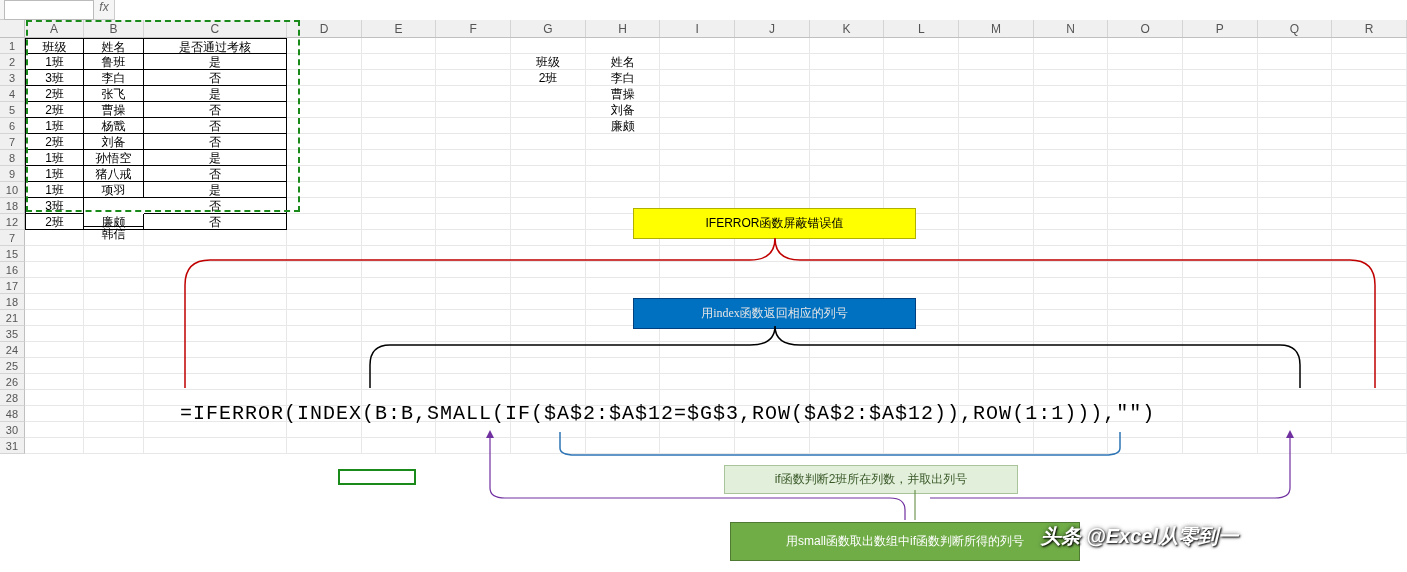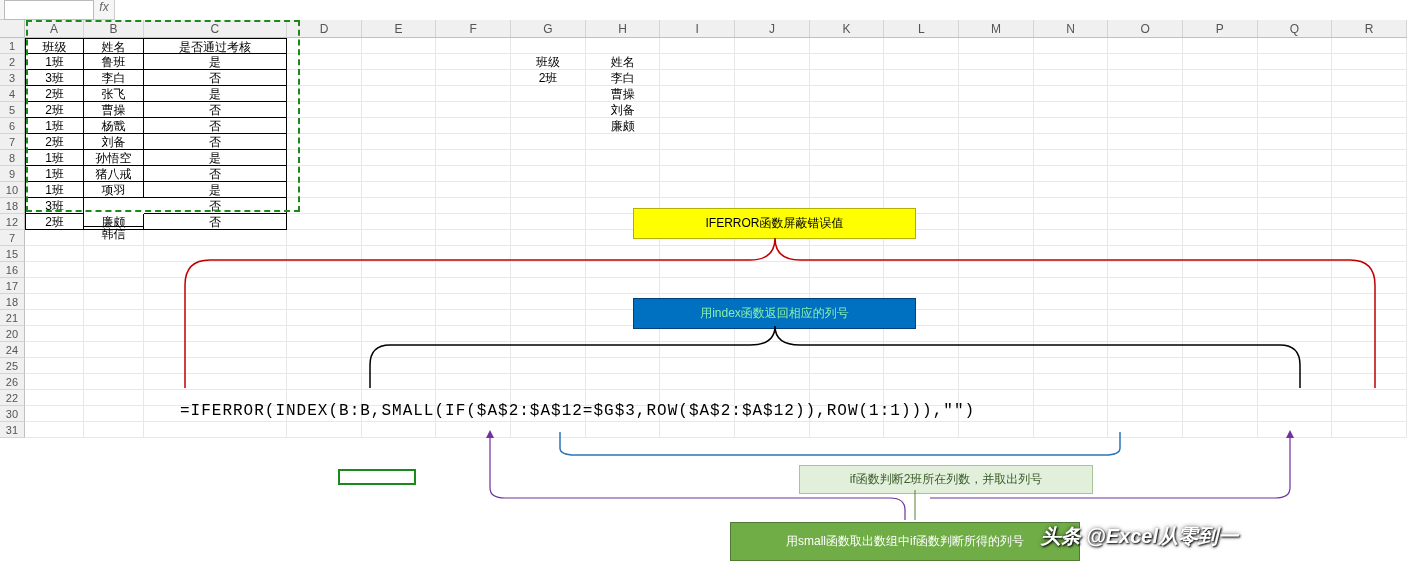--- a/index.html
+++ b/index.html
@@ -41,25 +41,25 @@
   
   .active-green {
     position: absolute; border: 2px solid #1a8a1a; pointer-events: none;
   }
   
   
   .overlay { position: absolute; left: 0; top: 0; width: 1258px; height: 560px; pointer-events: none; }
   .overlay > * { pointer-events: auto; }
   
   .box-yellow { position: absolute; background: #ffff00; border: 1px solid #b0b000; text-align: center; padding: 6px 0; font-size: 12px; }
-  .box-blue   { position: absolute; background: #0070c0; border: 1px solid #004080; color: #86efac; text-align: center; padding: 6px 8px; font-size: 12px; }
+  .box-blue   { position: absolute; background: #0070c0; border: 1px solid #004080; color: #e5e5e5; text-align: center; padding: 6px 8px; font-size: 12px; font-family: Liberation Serif, serif; }
   .box-olive  { position: absolute; background: #e2efda; border: 1px solid #a9c49a; text-align: center; padding: 5px 0; font-size: 12px; color: #3a5a2a; }
   .box-green  { position: absolute; background: #70ad47; border: 1px solid #4f7a33; color: #fff; text-align: center; padding: 10px 0; font-size: 12px; }
   
-  .formula-text { position: absolute; font-family: "Courier New", monospace; font-size: 16px; letter-spacing: 1px; white-space: nowrap; }
+  .formula-text { position: absolute; font-family: "Courier New", monospace; font-size: 20px; letter-spacing: 1px; white-space: nowrap; }
   
   .watermark { position: absolute; right: 20px; bottom: 10px; font-style: italic; font-weight: bold; font-size: 20px; color: #fff; text-shadow: 0 0 4px rgba(0,0,0,.6), 1px 1px 2px #000; }
   
   svg.brackets { position: absolute; left: 0; top: 0; }
 </style>
 </head>
 <body>
 
 <div class="fbar">
   <div class="namebox"></div>
@@ -463,21 +463,21 @@
         <div class="cell cK"></div>
         <div class="cell cL"></div>
         <div class="cell cM"></div>
         <div class="cell cN"></div>
         <div class="cell cO"></div>
         <div class="cell cP"></div>
         <div class="cell cQ"></div>
         <div class="cell cR"></div>
       </div>
       <div class="row">
-        <div class="rh">20</div>
+        <div class="rh">35</div>
         <div class="cell cA"></div>
         <div class="cell cB"></div>
         <div class="cell cC"></div>
         <div class="cell cD"></div>
         <div class="cell cE"></div>
         <div class="cell cF"></div>
         <div class="cell cG"></div>
         <div class="cell cH"></div>
         <div class="cell cI"></div>
         <div class="cell cJ"></div>
@@ -547,21 +547,42 @@
         <div class="cell cK"></div>
         <div class="cell cL"></div>
         <div class="cell cM"></div>
         <div class="cell cN"></div>
         <div class="cell cO"></div>
         <div class="cell cP"></div>
         <div class="cell cQ"></div>
         <div class="cell cR"></div>
       </div>
       <div class="row">
-        <div class="rh">22</div>
+        <div class="rh">28</div>
+        <div class="cell cA"></div>
+        <div class="cell cB"></div>
+        <div class="cell cC"></div>
+        <div class="cell cD"></div>
+        <div class="cell cE"></div>
+        <div class="cell cF"></div>
+        <div class="cell cG"></div>
+        <div class="cell cH"></div>
+        <div class="cell cI"></div>
+        <div class="cell cJ"></div>
+        <div class="cell cK"></div>
+        <div class="cell cL"></div>
+        <div class="cell cM"></div>
+        <div class="cell cN"></div>
+        <div class="cell cO"></div>
+        <div class="cell cP"></div>
+        <div class="cell cQ"></div>
+        <div class="cell cR"></div>
+      </div>
+      <div class="row">
+        <div class="rh">48</div>
         <div class="cell cA"></div>
         <div class="cell cB"></div>
         <div class="cell cC"></div>
         <div class="cell cD"></div>
         <div class="cell cE"></div>
         <div class="cell cF"></div>
         <div class="cell cG"></div>
         <div class="cell cH"></div>
         <div class="cell cI"></div>
         <div class="cell cJ"></div>
@@ -624,21 +645,21 @@
 </div>
 
 <div class="overlay">
 
   <div class="box-yellow" style="left:633px; top:208px; width:283px;">
     <span>IFERROR函数屏蔽错误值</span>
   </div>
   <div class="box-blue" style="left:633px; top:298px; width:283px;">
     <span>用index函数返回相应的列号</span>
   </div>
-  <div class="box-olive" style="left:799px; top:465px; width:294px;">
+  <div class="box-olive" style="left:724px; top:465px; width:294px;">
     <span>if函数判断2班所在列数，并取出列号</span>
   </div>
   <div class="box-green" style="left:730px; top:522px; width:350px;">
     <span>用small函数取出数组中if函数判断所得的列号</span>
   </div>
 
   <div class="formula-text" style="left:180px; top:402px;">=IFERROR(INDEX(B:B,SMALL(IF($A$2:$A$12=$G$3,ROW($A$2:$A$12)),ROW(1:1))),"")</div>
 
   <svg class="brackets" width="1407" height="572">
 

